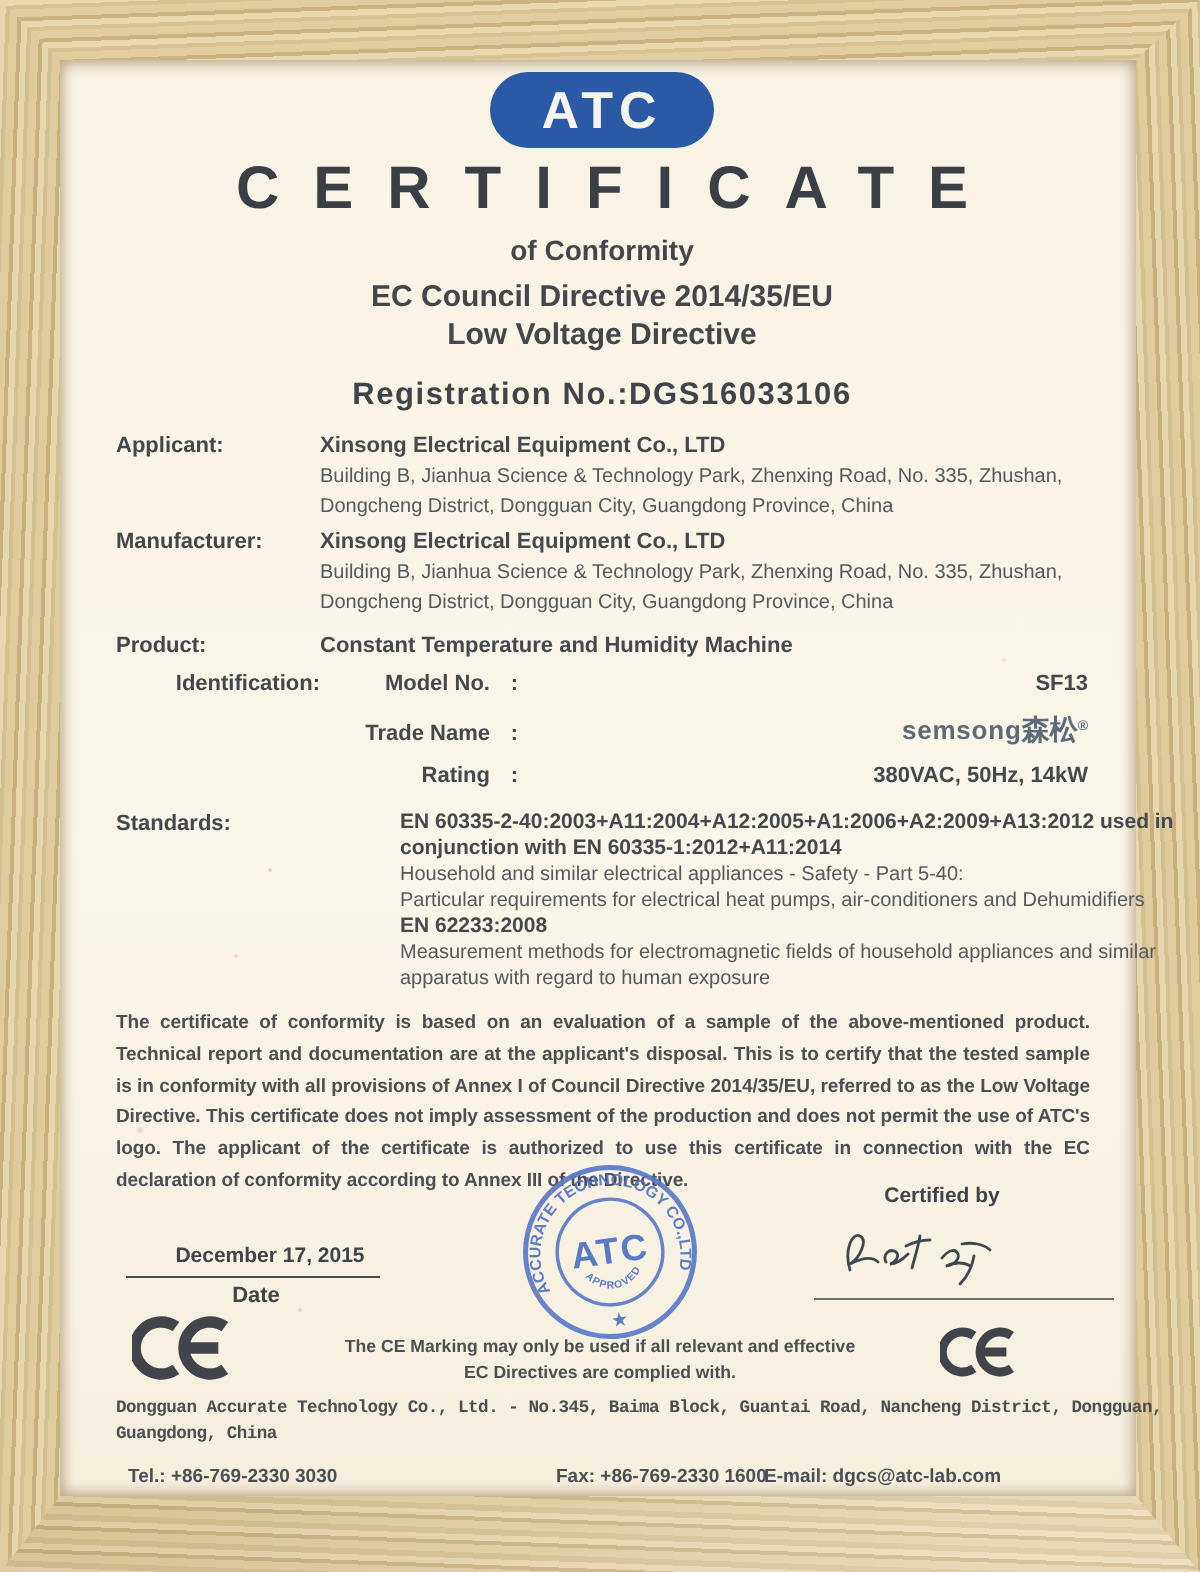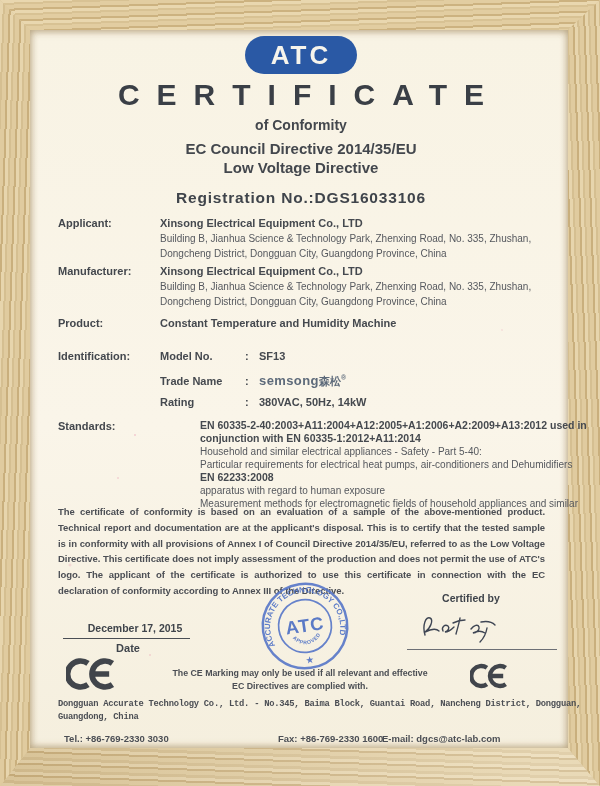--- a/index.html
+++ b/index.html
@@ -54,25 +54,25 @@
   .registration{margin-top:13px;text-align:center;font-size:15.5px;font-weight:bold;
     letter-spacing:.8px;color:#3f444b;line-height:18px;}
 
   
   .rows{margin-top:9px;}
   .row{display:grid;grid-template-columns:102px 1fr;margin-bottom:4px;}
   .row-label{font-size:11px;font-weight:bold;color:#43474d;line-height:15px;}
   .row-name{font-size:11px;font-weight:bold;color:#45494f;line-height:15px;}
   .row-addr{font-size:10px;color:#55585e;line-height:13.5px;margin-top:1px;white-space:nowrap;}
   .row.product{margin-top:8px;margin-bottom:0;}
-  .row.ident{margin-top:18px;margin-bottom:0;}
+  .row.ident{margin-top:4px;margin-bottom:0;text-align:right;}
   .id-grid{display:grid;grid-template-columns:85px 14px 1fr;row-gap:6px;align-items:baseline;}
   .id-key,.id-sep,.id-val{font-size:11px;font-weight:bold;color:#45494f;line-height:15px;}
   .brand-latin{font-size:13px;font-weight:bold;color:#5d6a7a;letter-spacing:.4px;}
-  .brand-cjk{font-size:11px;font-weight:bold;color:#5d6a7a;}
+  .brand-cjk{font-size:14px;font-weight:bold;color:#5d6a7a;}
   .brand-reg{font-size:7px;color:#5d6a7a;}
   .row.standards{margin-top:9px;gap:40px;}
   .std-line{font-size:10px;color:#55585e;line-height:13px;white-space:nowrap;}
   .std-line.bold{font-size:10.5px;font-weight:bold;color:#45494f;}
 
   
   .declaration{position:absolute;left:28px;top:474px;width:487px;
     font-size:9.5px;font-weight:bold;color:#4b4e54;line-height:15.8px;
     text-align:justify;letter-spacing:-.05px;}
 
@@ -158,22 +158,22 @@
         </div>
 
         <div class="row standards">
           <div class="row-label">Standards:</div>
           <div>
             <div class="std-line bold">EN 60335-2-40:2003+A11:2004+A12:2005+A1:2006+A2:2009+A13:2012 used in</div>
             <div class="std-line bold">conjunction with EN 60335-1:2012+A11:2014</div>
             <div class="std-line">Household and similar electrical appliances - Safety - Part 5-40:</div>
             <div class="std-line">Particular requirements for electrical heat pumps, air-conditioners and Dehumidifiers</div>
             <div class="std-line bold">EN 62233:2008</div>
+            <div class="std-line">Measurement methods for electromagnetic fields of household appliances and similar</div>
             <div class="std-line">apparatus with regard to human exposure</div>
-            <div class="std-line">Measurement methods for electromagnetic fields of household appliances and similar</div>
           </div>
         </div>
       </div>
     </div>
 
     <div class="declaration">The certificate of conformity is based on an evaluation of a sample of the above-mentioned product. Technical report and documentation are at the applicant's disposal. This is to certify that the tested sample is in conformity with all provisions of Annex I of Council Directive 2014/35/EU, referred to as the Low Voltage Directive. This certificate does not imply assessment of the production and does not permit the use of ATC's logo. The applicant of the certificate is authorized to use this certificate in connection with the EC declaration of conformity according to Annex III of the Directive.</div>
 
     <div class="stamp">
       <svg width="96" height="96" viewBox="-50 -50 100 100">
         <g transform="rotate(-8)">

